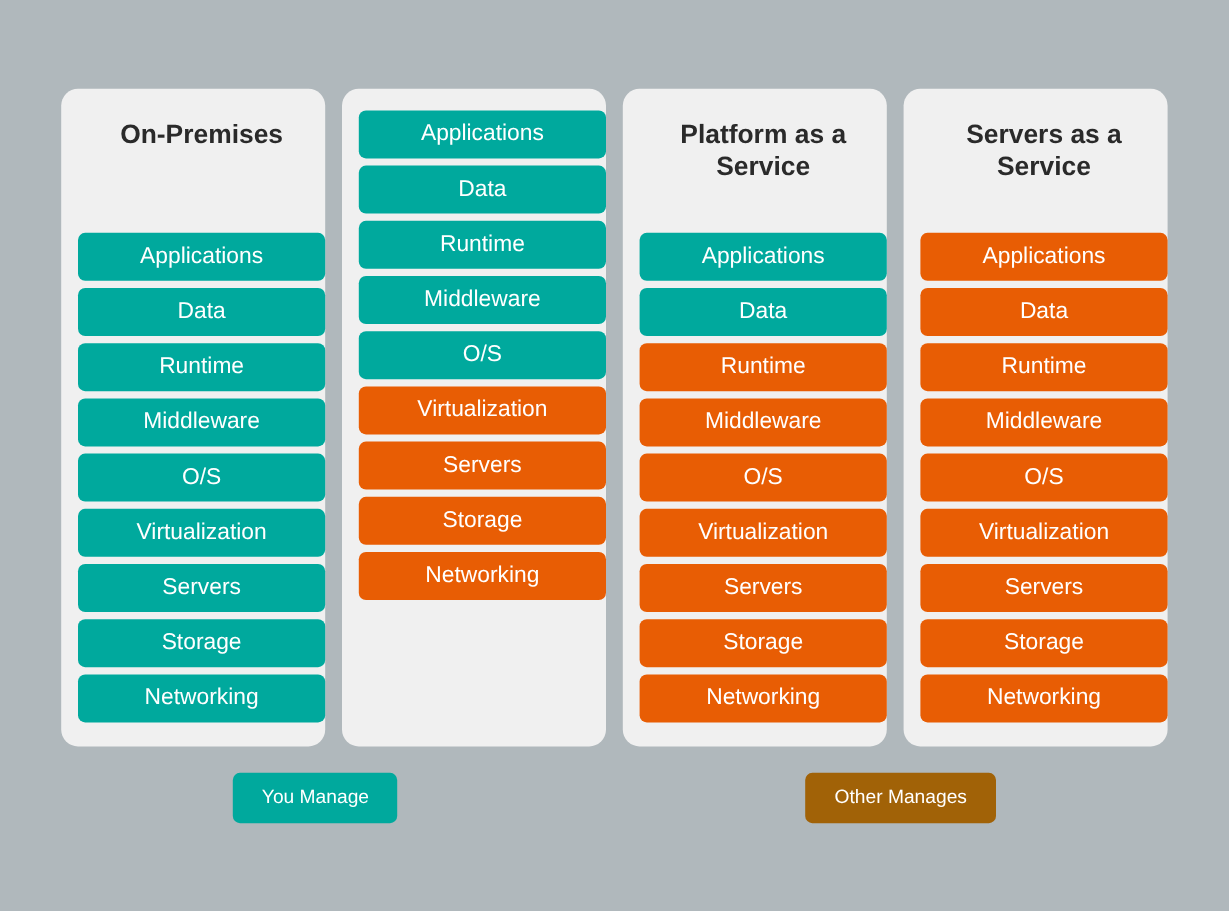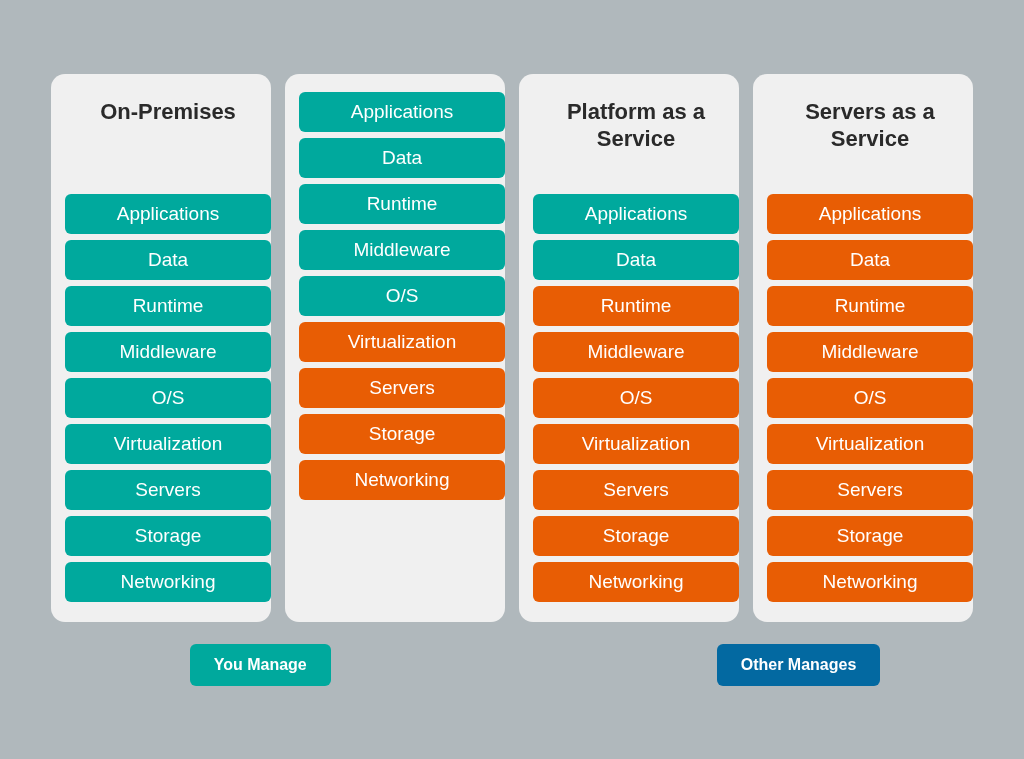--- a/index.html
+++ b/index.html
@@ -80,28 +80,27 @@
       gap: 340px;
       margin-top: 22px;
       justify-content: center;
       align-items: center;
     }
 
     .legend-badge {
       border-radius: 6px;
       padding: 12px 24px;
       font-size: 16px;
-      font-weight: 700;
+      font-weight: 400;
       color: #fff;
       text-align: center;
-      margin-left: 46px;
     }
 
     .legend-teal { background-color: #00a99d; }
-    .legend-orange { background-color: #0369a1; text-align: center; }
+    .legend-orange { background-color: #a16207; text-align: center; }
   </style>
 </head>
 <body>
 
 <div class="main-container">
   <div class="columns-row">
 
   <div class="column-card">
         <div class="column-title">On-Premises</div>
         <div class="items-list">

